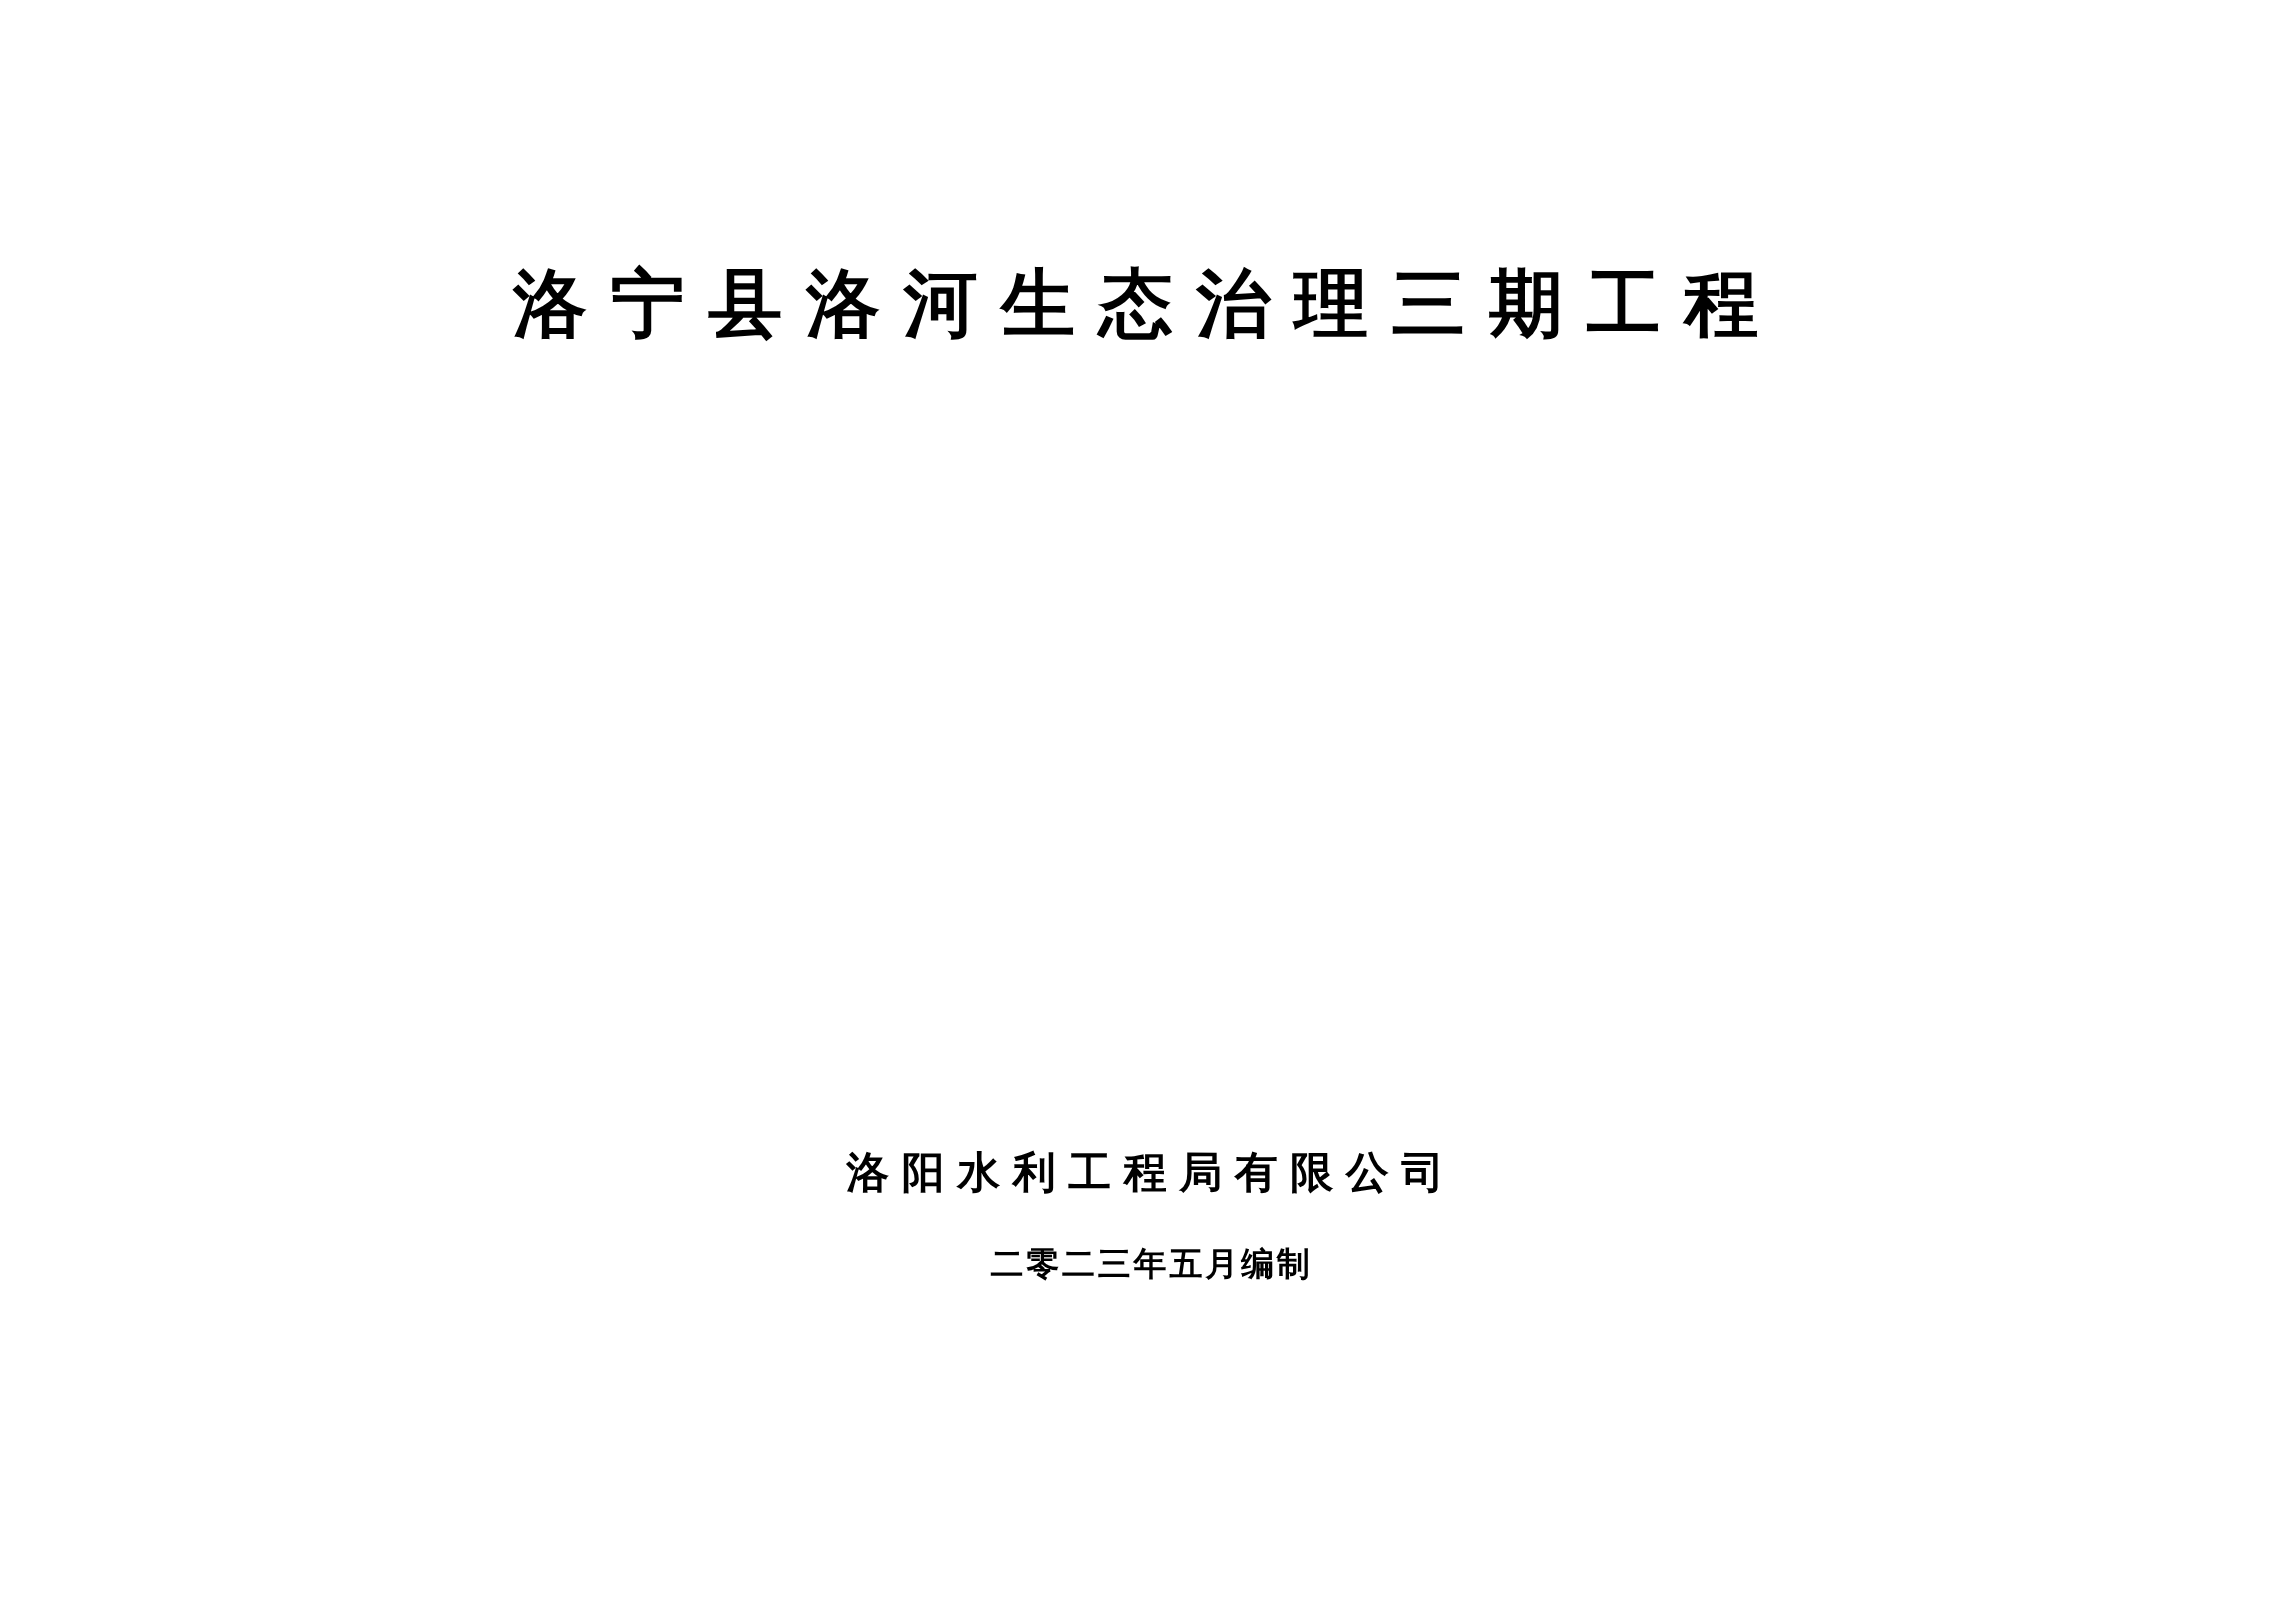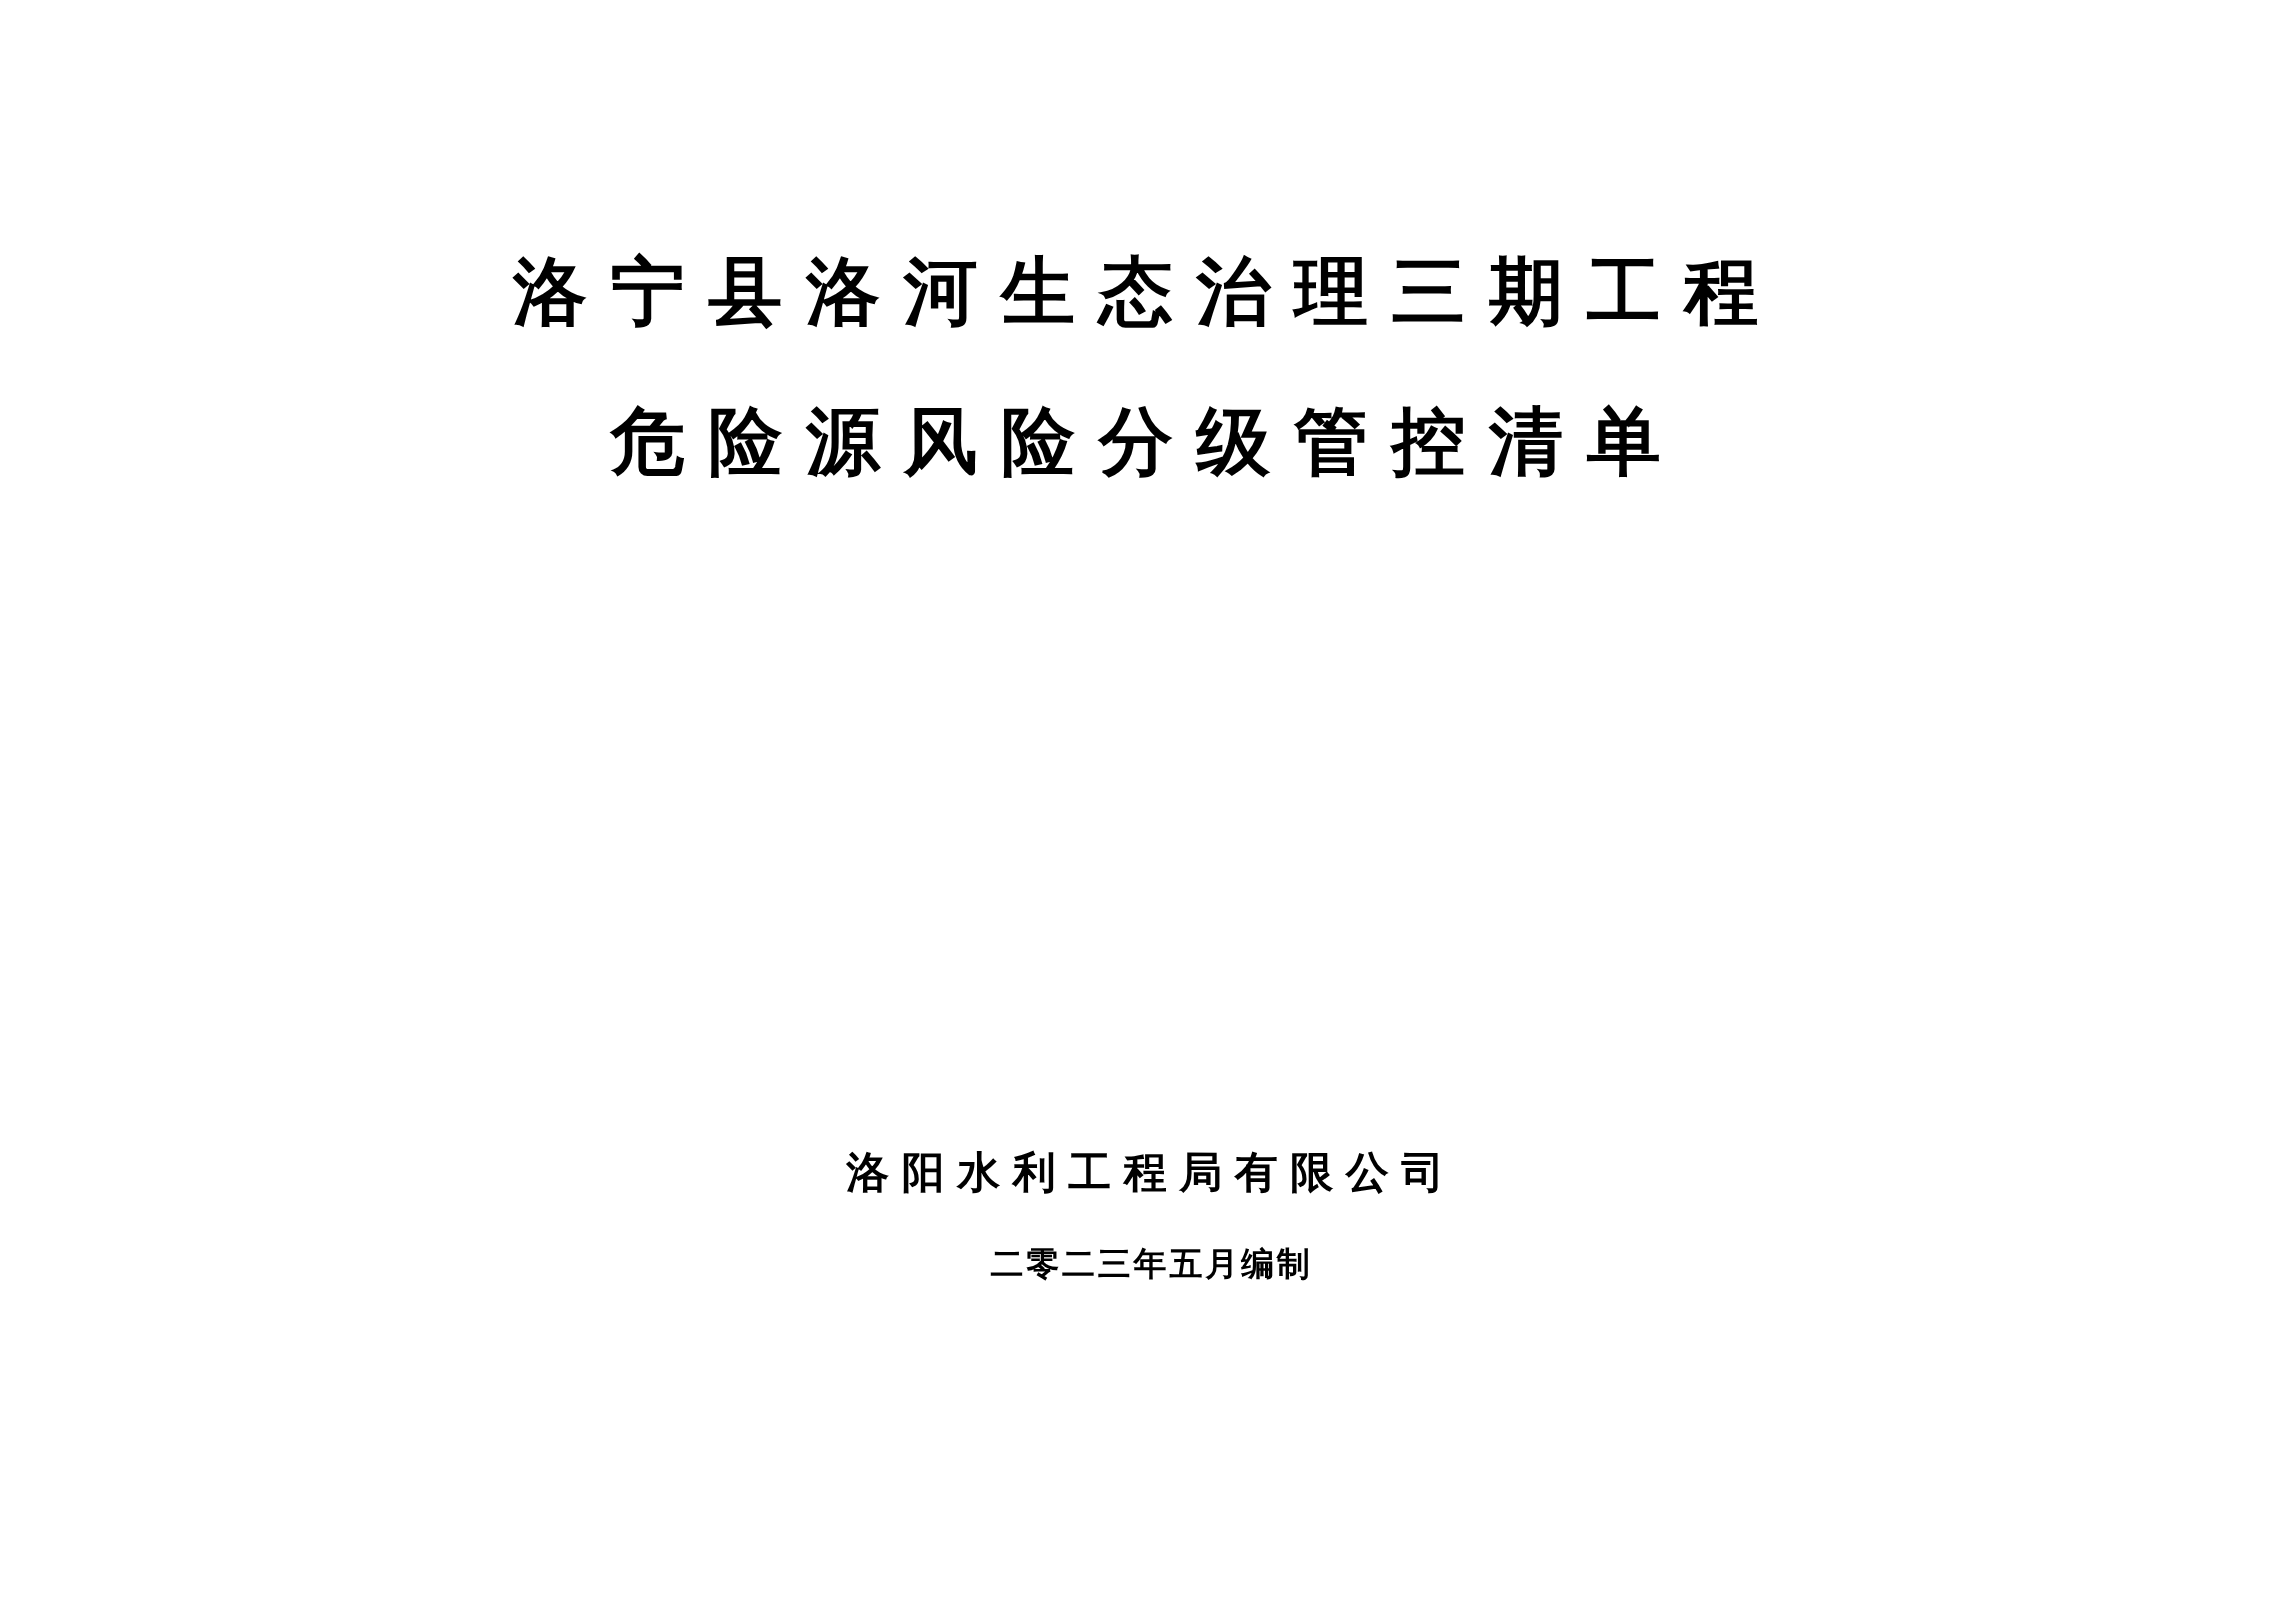--- a/index.html
+++ b/index.html
@@ -27,21 +27,21 @@
       width: 100%;
       text-align: center;
     }
     .title-line {
       font-family: "Liberation Serif", "DejaVu Serif", serif;
       font-weight: 700;
       font-size: 74px;
       line-height: 1;
       letter-spacing: 23.6px;
       white-space: nowrap;
-      margin: 4px;
+      margin: 16px;
     }
     .title-line.second {
       margin-top: 76px;
     }
     .footer-block {
       position: absolute;
       top: 1151px;
       left: 4px;
       width: 100%;
       text-align: center;
@@ -70,21 +70,20 @@
       margin: 53px 0 0 0;
     }
   </style>
 </head>
 <body>
 
 <div class="page">
 
   <div class="title-block">
     <div class="title-line">洛宁县洛河生态治理三期工程</div>
-    <div class="title-line second">危险源风险分级管控清单</div>
   </div>
 
   <div class="footer-block">
     <div class="company-line">洛阳水利工程局有限公司</div>
     <div class="date-line">二零二三年五月编制</div>
   </div>
 
 </div>
 
 

